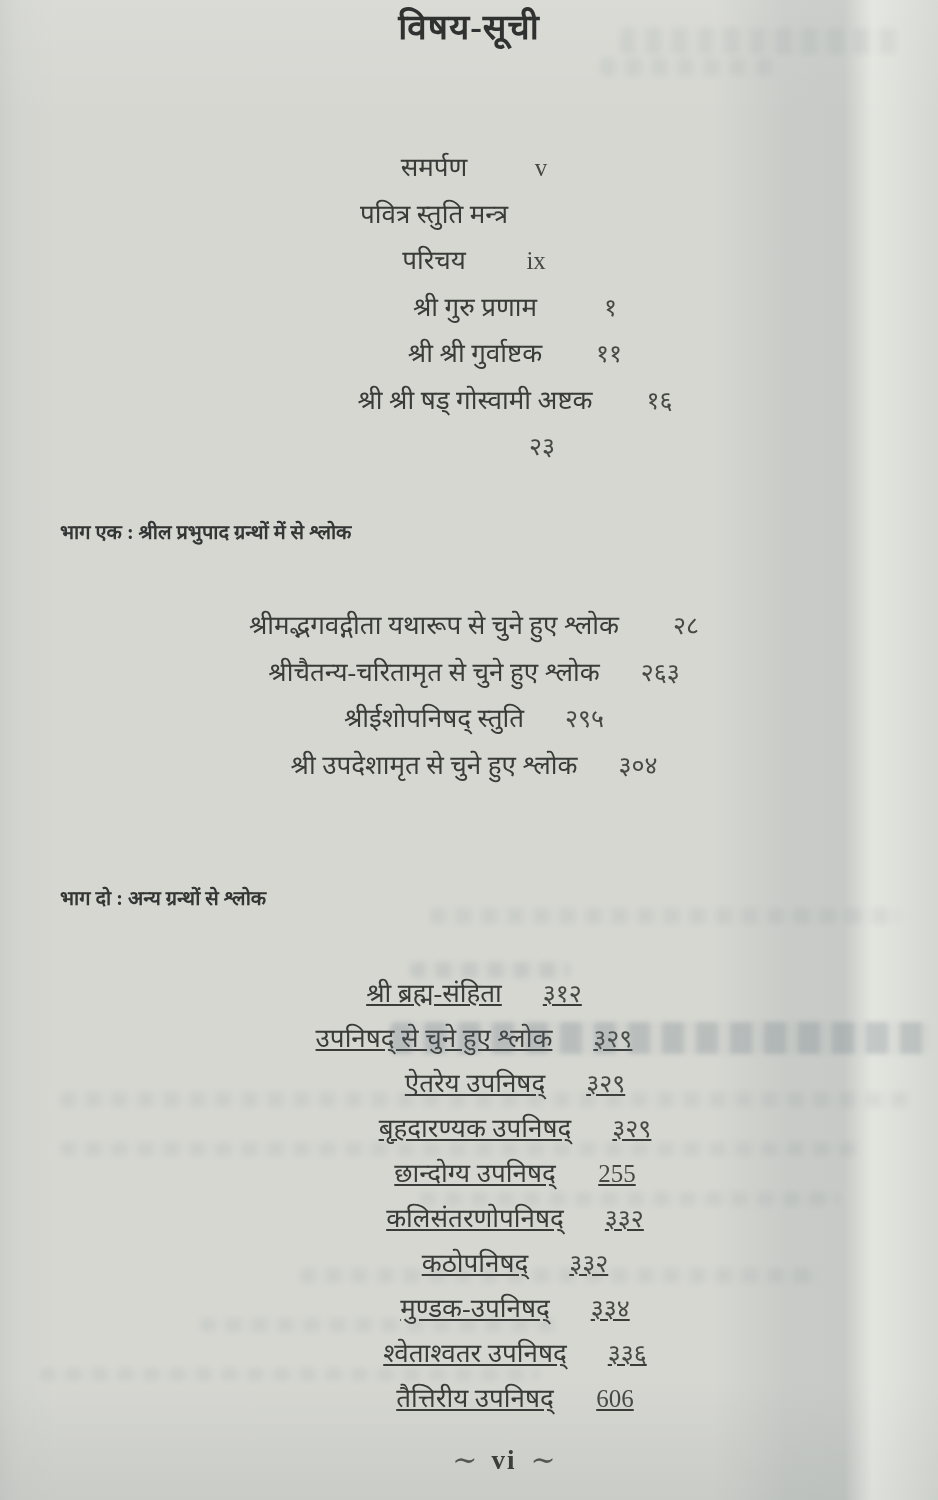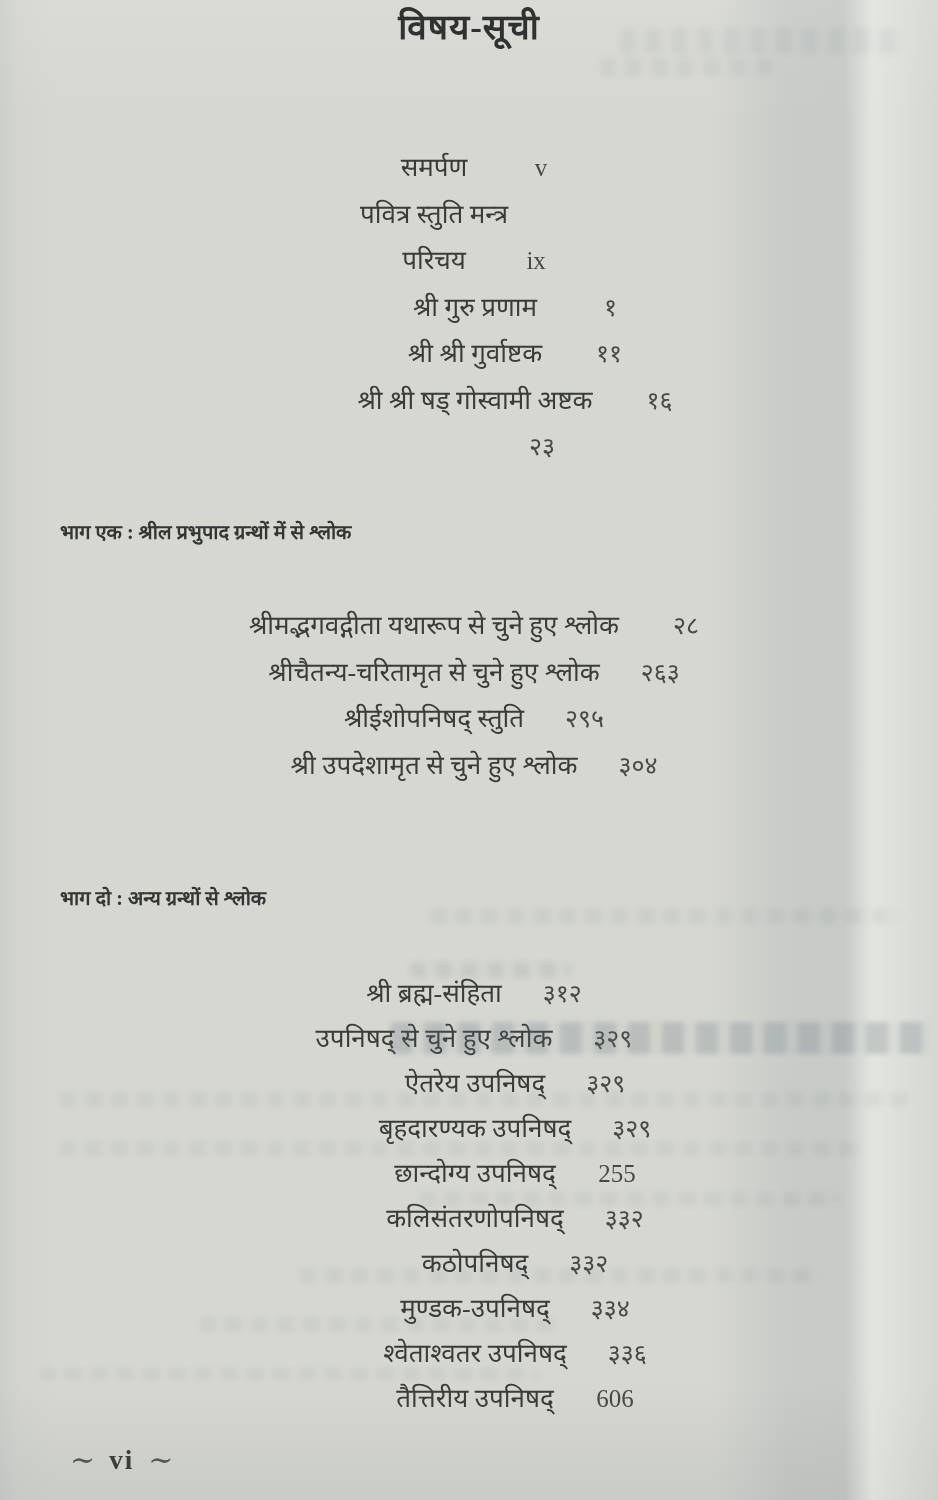--- a/index.html
+++ b/index.html
@@ -18,41 +18,41 @@
     color:#3a3c3a;
   }
   .page-title{
     position:absolute;top:2px;left:0;width:938px;
     text-align:center;font-size:35px;font-weight:700;color:#2f3231;
     letter-spacing:1px;
   }
   .block{position:absolute;left:42px;right:32px;}
   .front{top:148px;}
   .p1{top:606px;}
-  .p2{top:974px;}
+  .p2{top:974px;text-decoration:underline;}
   .toc-row{
     display:flex;justify-content:center;align-items:baseline;
     height:46.5px;font-size:26px;line-height:40px;
   }
   .p2 .toc-row{height:45px;}
   .toc-row.indent{padding-left:82px;}
   .toc-label{white-space:nowrap;color:#3a3c3a;}
   .toc-page{
     font-size:25px;color:#474a44;min-width:80px;text-align:right;
     font-family:"Liberation Serif","DejaVu Serif",serif;
   }
   .section-heading{
     position:absolute;left:52px;font-size:20px;font-weight:700;color:#333634;
     white-space:nowrap;
     margin-left:8px;
   }
   .h1{top:518px;}
   .h2{top:884px;}
   .page-footer{
-    position:absolute;top:1441px;left:0;width:938px;
+    position:absolute;top:1441px;left:0;width:938px;text-align:center;
     font-size:27px;color:#3c3e3c;padding-left:70px;box-sizing:border-box;
   }
   .page-footer .tilde{font-size:30px;color:#555852;position:relative;top:1px;}
   .page-footer .folio{font-weight:700;margin:0 14px;letter-spacing:2px;}
   
   .smudge{
     position:absolute;filter:blur(3px);border-radius:5px;opacity:.45;
     background:repeating-linear-gradient(90deg, rgba(104,119,130,.32) 0 15px, rgba(104,119,130,.05) 15px 26px);
   }
   .smudge.strong{opacity:.6;filter:blur(2.5px);

